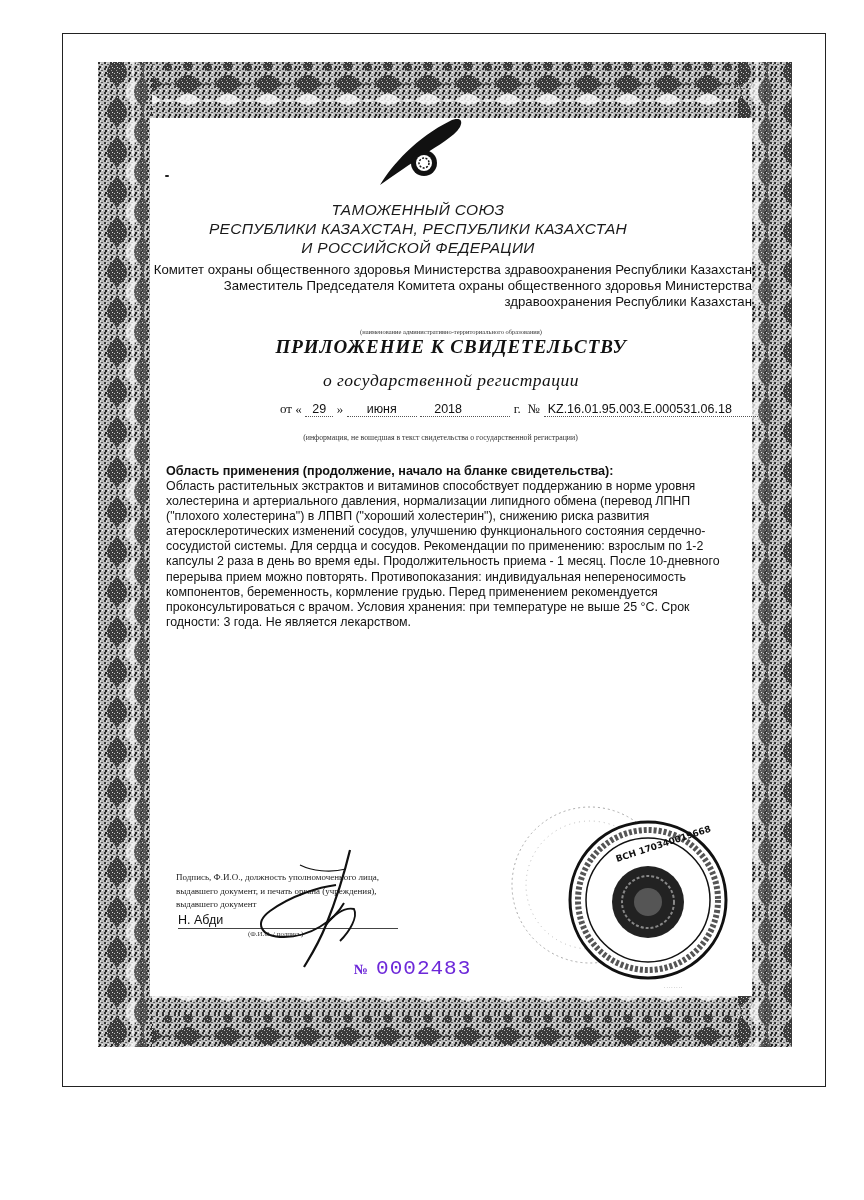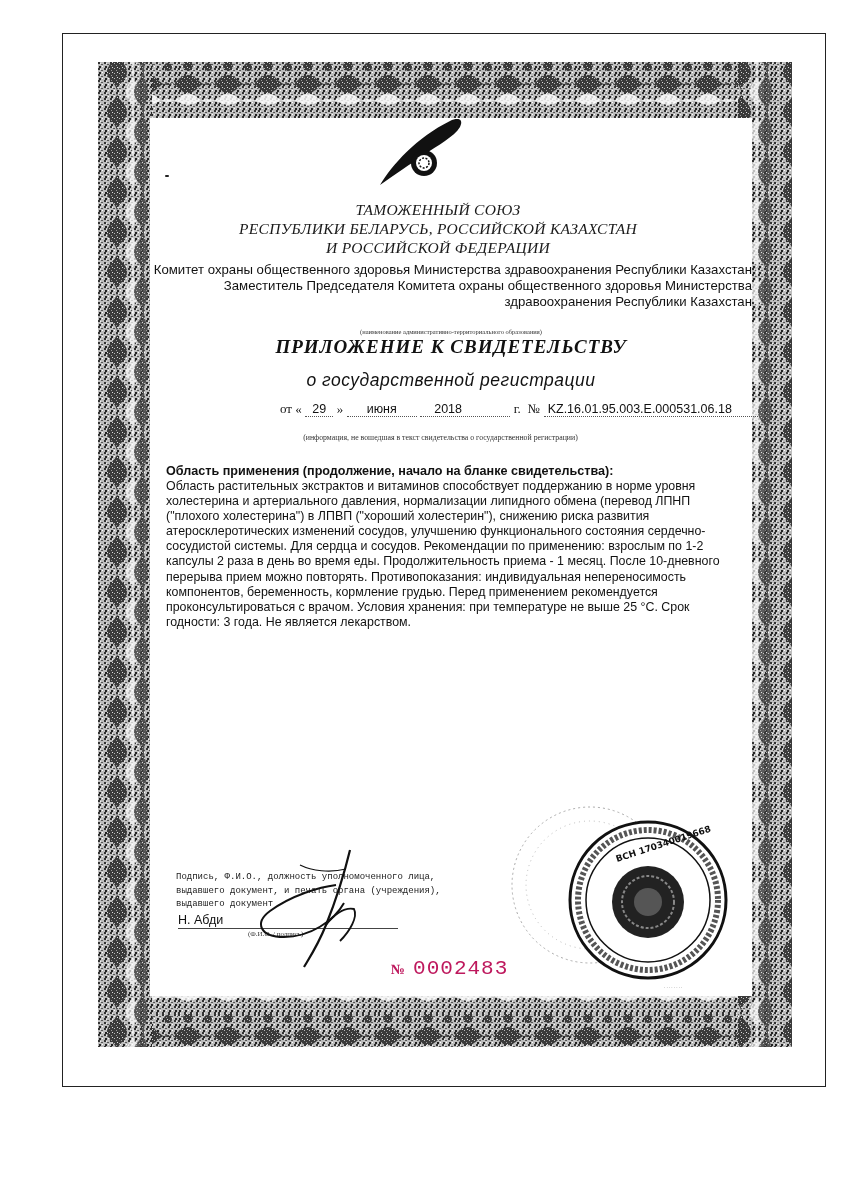--- a/index.html
+++ b/index.html
@@ -7,54 +7,54 @@
 
   .outer-frame { position: absolute; left: 62px; top: 33px; width: 764px; height: 1054px; border: 1.5px solid #222; box-sizing: border-box; background: #fff; }
 
   .guilloche { position: absolute; left: 98px; top: 62px; width: 694px; height: 985px; box-sizing: border-box; }
   .guilloche svg { position: absolute; left: 0; top: 0; }
 
   .content { position: absolute; left: 150px; top: 118px; width: 602px; height: 878px; background: #fff; }
 
   .emblem { position: absolute; left: 372px; top: 115px; width: 100px; height: 80px; }
 
-  .union-title { position: absolute; left: 154px; top: 200px; width: 568px; text-align: center; font-family: Liberation Serif, serif; font-style: italic; font-size: 15.5px; line-height: 19px; letter-spacing: 0.3px; color: #1a1a1a; }
+  .union-title { position: absolute; left: 134px; top: 200px; width: 568px; text-align: center; font-family: Liberation Sans, sans-serif; font-style: italic; font-size: 15.5px; line-height: 19px; letter-spacing: 0.3px; color: #1a1a1a; }
   .union-title div { white-space: nowrap; }
 
   .committee { position: absolute; left: 150px; top: 262px; width: 602px; text-align: right; font-size: 13.2px; line-height: 16px; color: #111; }
   .committee div { white-space: nowrap; }
 
   .admin-caption { position: absolute; left: 150px; top: 328px; width: 602px; text-align: center; font-family: "Liberation Serif", serif; font-size: 6.5px; color: #333; }
 
   .main-title { position: absolute; left: 150px; top: 336px; width: 602px; text-align: center; font-family: "Liberation Serif", serif; font-style: italic; font-weight: bold; font-size: 19px; letter-spacing: 1px; color: #111; white-space: nowrap; }
-  .sub-title { position: absolute; left: 150px; top: 370px; width: 602px; text-align: center; font-family: Liberation Sans, sans-serif; font-style: italic; font-size: 17.5px; letter-spacing: 0.5px; color: #111; }
+  .sub-title { position: absolute; left: 150px; top: 370px; width: 602px; text-align: center; font-family: Liberation Serif, serif; font-style: italic; font-size: 17.5px; letter-spacing: 0.5px; color: #111; }
 
   .date-line { position: absolute; left: 280px; top: 401px; font-size: 12.5px; white-space: nowrap; color: #111; }
   .date-line .serif { font-family: "Liberation Serif", serif; font-size: 13px; margin-top: 12px; }
   .uline { display: inline-block; border-bottom: 1px dotted #555; text-align: center; }
   .u-day { width: 28px; }
   .u-month { width: 70px; }
   .u-year { width: 90px; text-align: left; padding-left: 14px; box-sizing: border-box; }
   .u-num { width: 226px; text-align: left; padding-left: 4px; box-sizing: border-box; }
 
   .info-caption { position: absolute; left: 150px; top: 433px; width: 581px; text-align: center; font-family: "Liberation Serif", serif; font-size: 7.8px; color: #333; }
 
   .scope-heading { position: absolute; left: 166px; top: 464px; font-weight: bold; font-size: 12.6px; white-space: nowrap; color: #111; }
   .scope-body { position: absolute; left: 166px; top: 479px; width: 580px; font-size: 12.4px; line-height: 15.1px; color: #111; }
   .scope-body div { white-space: nowrap; }
 
-  .sign-caption { position: absolute; left: 176px; top: 871px; font-family: Liberation Mono, monospace; font-size: 9px; line-height: 13.5px; color: #222; }
+  .sign-caption { position: absolute; left: 176px; top: 871px; font-family: Liberation Serif, serif; font-size: 9px; line-height: 13.5px; color: #222; }
   .sign-caption div { white-space: nowrap; }
   .signer-name { position: absolute; left: 178px; top: 913px; font-size: 12.5px; color: #111; }
   .signer-line { position: absolute; left: 178px; top: 928px; width: 220px; border-bottom: 1px solid #444; }
   .fio-caption { position: absolute; left: 248px; top: 930px; font-family: "Liberation Serif", serif; font-size: 7px; color: #333; }
 
   .signature { position: absolute; left: 240px; top: 845px; width: 150px; height: 125px; }
 
-  .serial { position: absolute; left: 391px; top: 957px; white-space: nowrap; color: #be185d; }
+  .serial { position: absolute; left: 354px; top: 957px; white-space: nowrap; color: #6d28d9; }
   .serial .no { font-family: "Liberation Serif", serif; font-weight: bold; font-size: 14px; margin-right: 8px; }
   .serial .val { font-family: "Liberation Mono", monospace; font-size: 21px; letter-spacing: 1px; }
 
   .seal { position: absolute; left: 505px; top: 790px; width: 240px; height: 200px; }
 
   .imprint { position: absolute; left: 664px; top: 985px; font-size: 4px; color: #444; }
   .speck { position: absolute; left: 165px; top: 175px; width: 4px; height: 2px; background: #222; border-radius: 2px; }
 </style>
 </head>
 <body>
@@ -105,21 +105,21 @@
 
 <svg class="emblem" viewBox="0 0 100 80">
   <path d="M8,70 C20,50 45,22 78,6 C86,2 92,4 88,12 C82,22 66,30 52,40 C40,48 22,60 8,70 Z" fill="#111"></path>
   <circle cx="52" cy="48" r="13" fill="#111"></circle>
   <circle cx="52" cy="48" r="8" fill="#fff"></circle>
   <circle cx="52" cy="48" r="5" fill="none" stroke="#111" stroke-width="1.5" stroke-dasharray="2 1.5"></circle>
 </svg>
 
 <div class="union-title">
   <div>ТАМОЖЕННЫЙ СОЮЗ</div>
-  <div>РЕСПУБЛИКИ БЕЛАРУСЬ, РОССИЙСКОЙ КАЗАХСТАН</div>
+  <div>РЕСПУБЛИКИ КАЗАХСТАН, РЕСПУБЛИКИ КАЗАХСТАН</div>
   <div>И РОССИЙСКОЙ ФЕДЕРАЦИИ</div>
 </div>
 
 <div class="committee">
   <div>Комитет охраны общественного здоровья Министерства здравоохранения Республики Казахстан</div>
   <div>Заместитель Председателя Комитета охраны общественного здоровья Министерства</div>
   <div>здравоохранения Республики Казахстан</div>
 </div>
 
 <div class="admin-caption">(наименование административно-территориального образования)</div>

